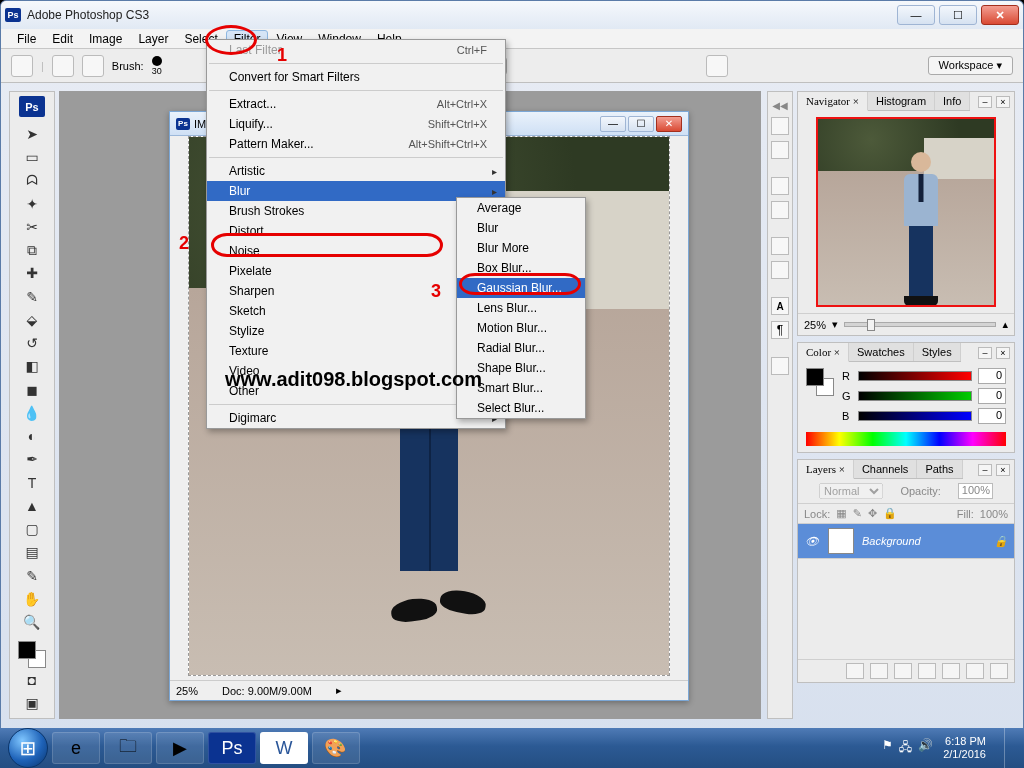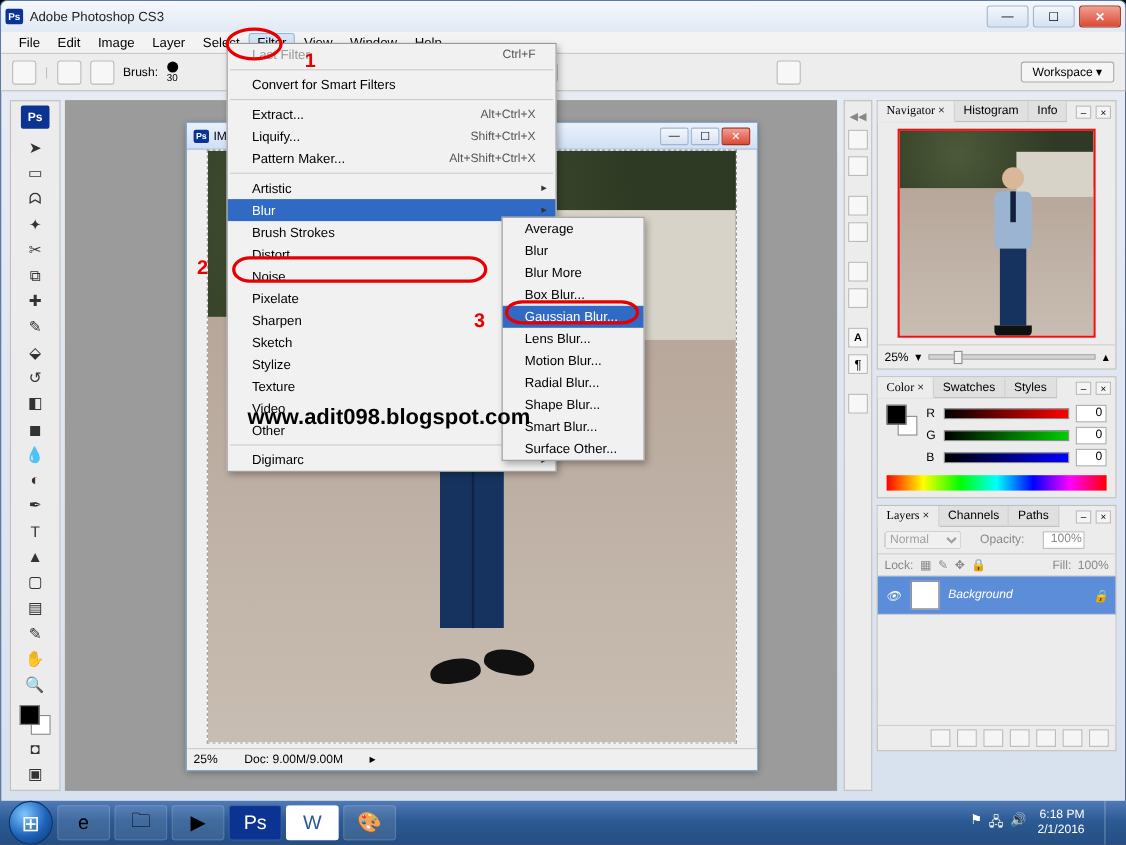--- a/index.html
+++ b/index.html
@@ -97,21 +97,21 @@
 .color-row .val { width:28px; height:16px; border:1px solid #aaa; background:#fff; text-align:right; padding-right:3px; }
 .slider.r { background:linear-gradient(90deg,#000,#f00); }
 .slider.g { background:linear-gradient(90deg,#000,#0c0); }
 .slider.b { background:linear-gradient(90deg,#000,#00f); }
 .spectrum { height:14px; margin-top:4px; background:linear-gradient(90deg,#f00,#ff0,#0f0,#0ff,#00f,#f0f,#f00); }
 .swatch-pair { position:relative; width:28px; height:28px; }
 .swatch-pair .fg { position:absolute; width:18px; height:18px; background:#000; border:1px solid #888; top:0; left:0; }
 .swatch-pair .bg { position:absolute; width:18px; height:18px; background:#fff; border:1px solid #888; bottom:0; right:0; }
 
 .layers-body { font-size:11px; }
-.layers-opts { display:flex; align-items:center; padding:4px 6px; gap:17px; border-bottom:1px solid #cfcfcf; color:#888; }
+.layers-opts { display:flex; align-items:center; padding:4px 21px; gap:17px; border-bottom:1px solid #cfcfcf; color:#888; }
 .layers-opts select { font-size:11px; width:70px; }
 .layers-opts .opv { width:38px; height:16px; border:1px solid #bbb; background:#fff; text-align:right; padding-right:2px; }
 .lock-row { display:flex; align-items:center; padding:3px 6px; gap:6px; border-bottom:1px solid #cfcfcf; color:#888; }
 .layer-item { display:flex; align-items:center; padding:4px 6px; gap:8px; background:#5b8dd8; color:#fff; font-style:italic; border-bottom:1px solid #cfcfcf; }
 .layer-item .eye { width:16px; text-align:center; }
 .layer-item .lthumb { width:26px; height:26px; background:#fff; border:1px solid #888; }
 .layer-item .lock { margin-left:auto; }
 .layers-pad { height:100px; background:#ececec; }
 .layers-foot { display:flex; gap:6px; padding:3px 6px; border-top:1px solid #cfcfcf; justify-content:flex-end; }
 .layers-foot .fi { width:18px; height:16px; border:1px solid #bbb; background:#f5f5f5; }
@@ -425,21 +425,21 @@
     <div class="dd-row">Average</div>
     <div class="dd-row">Blur</div>
     <div class="dd-row">Blur More</div>
     <div class="dd-row">Box Blur...</div>
     <div class="dd-row hl">Gaussian Blur...</div>
     <div class="dd-row">Lens Blur...</div>
     <div class="dd-row">Motion Blur...</div>
     <div class="dd-row">Radial Blur...</div>
     <div class="dd-row">Shape Blur...</div>
     <div class="dd-row">Smart Blur...</div>
-    <div class="dd-row">Surface Other...</div>
+    <div class="dd-row">Select Blur...</div>
   </div>
 
   <div class="circle" style="left:204px; top:24px; width:52px; height:30px"></div>
   <div class="anno" style="left:276px; top:44px">1</div>
   <div class="circle rect" style="left:210px; top:232px; width:232px; height:24px"></div>
   <div class="anno" style="left:178px; top:232px">2</div>
   <div class="circle rect" style="left:458px; top:272px; width:122px; height:22px"></div>
   <div class="anno" style="left:430px; top:280px">3</div>
   <div class="watermark" style="left:224px; top:367px">www.adit098.blogspot.com</div>
 

